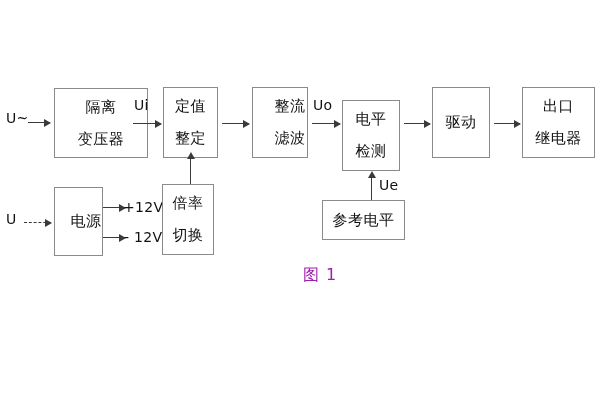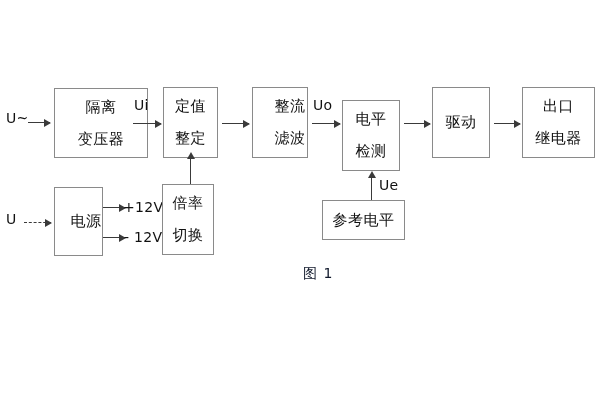--- a/index.html
+++ b/index.html
@@ -49,22 +49,22 @@
   .label {
     position: absolute;
     font-size: 14px;
     color: #111111;
     white-space: nowrap;
     letter-spacing: 0.3px;
   }
 
   .caption {
     position: absolute;
-    font-size: 14px;
-    color: #0f172a;
+    font-size: 16px;
+    color: #a21caf;
     white-space: nowrap;
     letter-spacing: 1px;
   }
 
   
   .arrow-h {
     position: absolute;
     height: 0;
     border-top: 1.6px solid #3a3a3a;
   }

